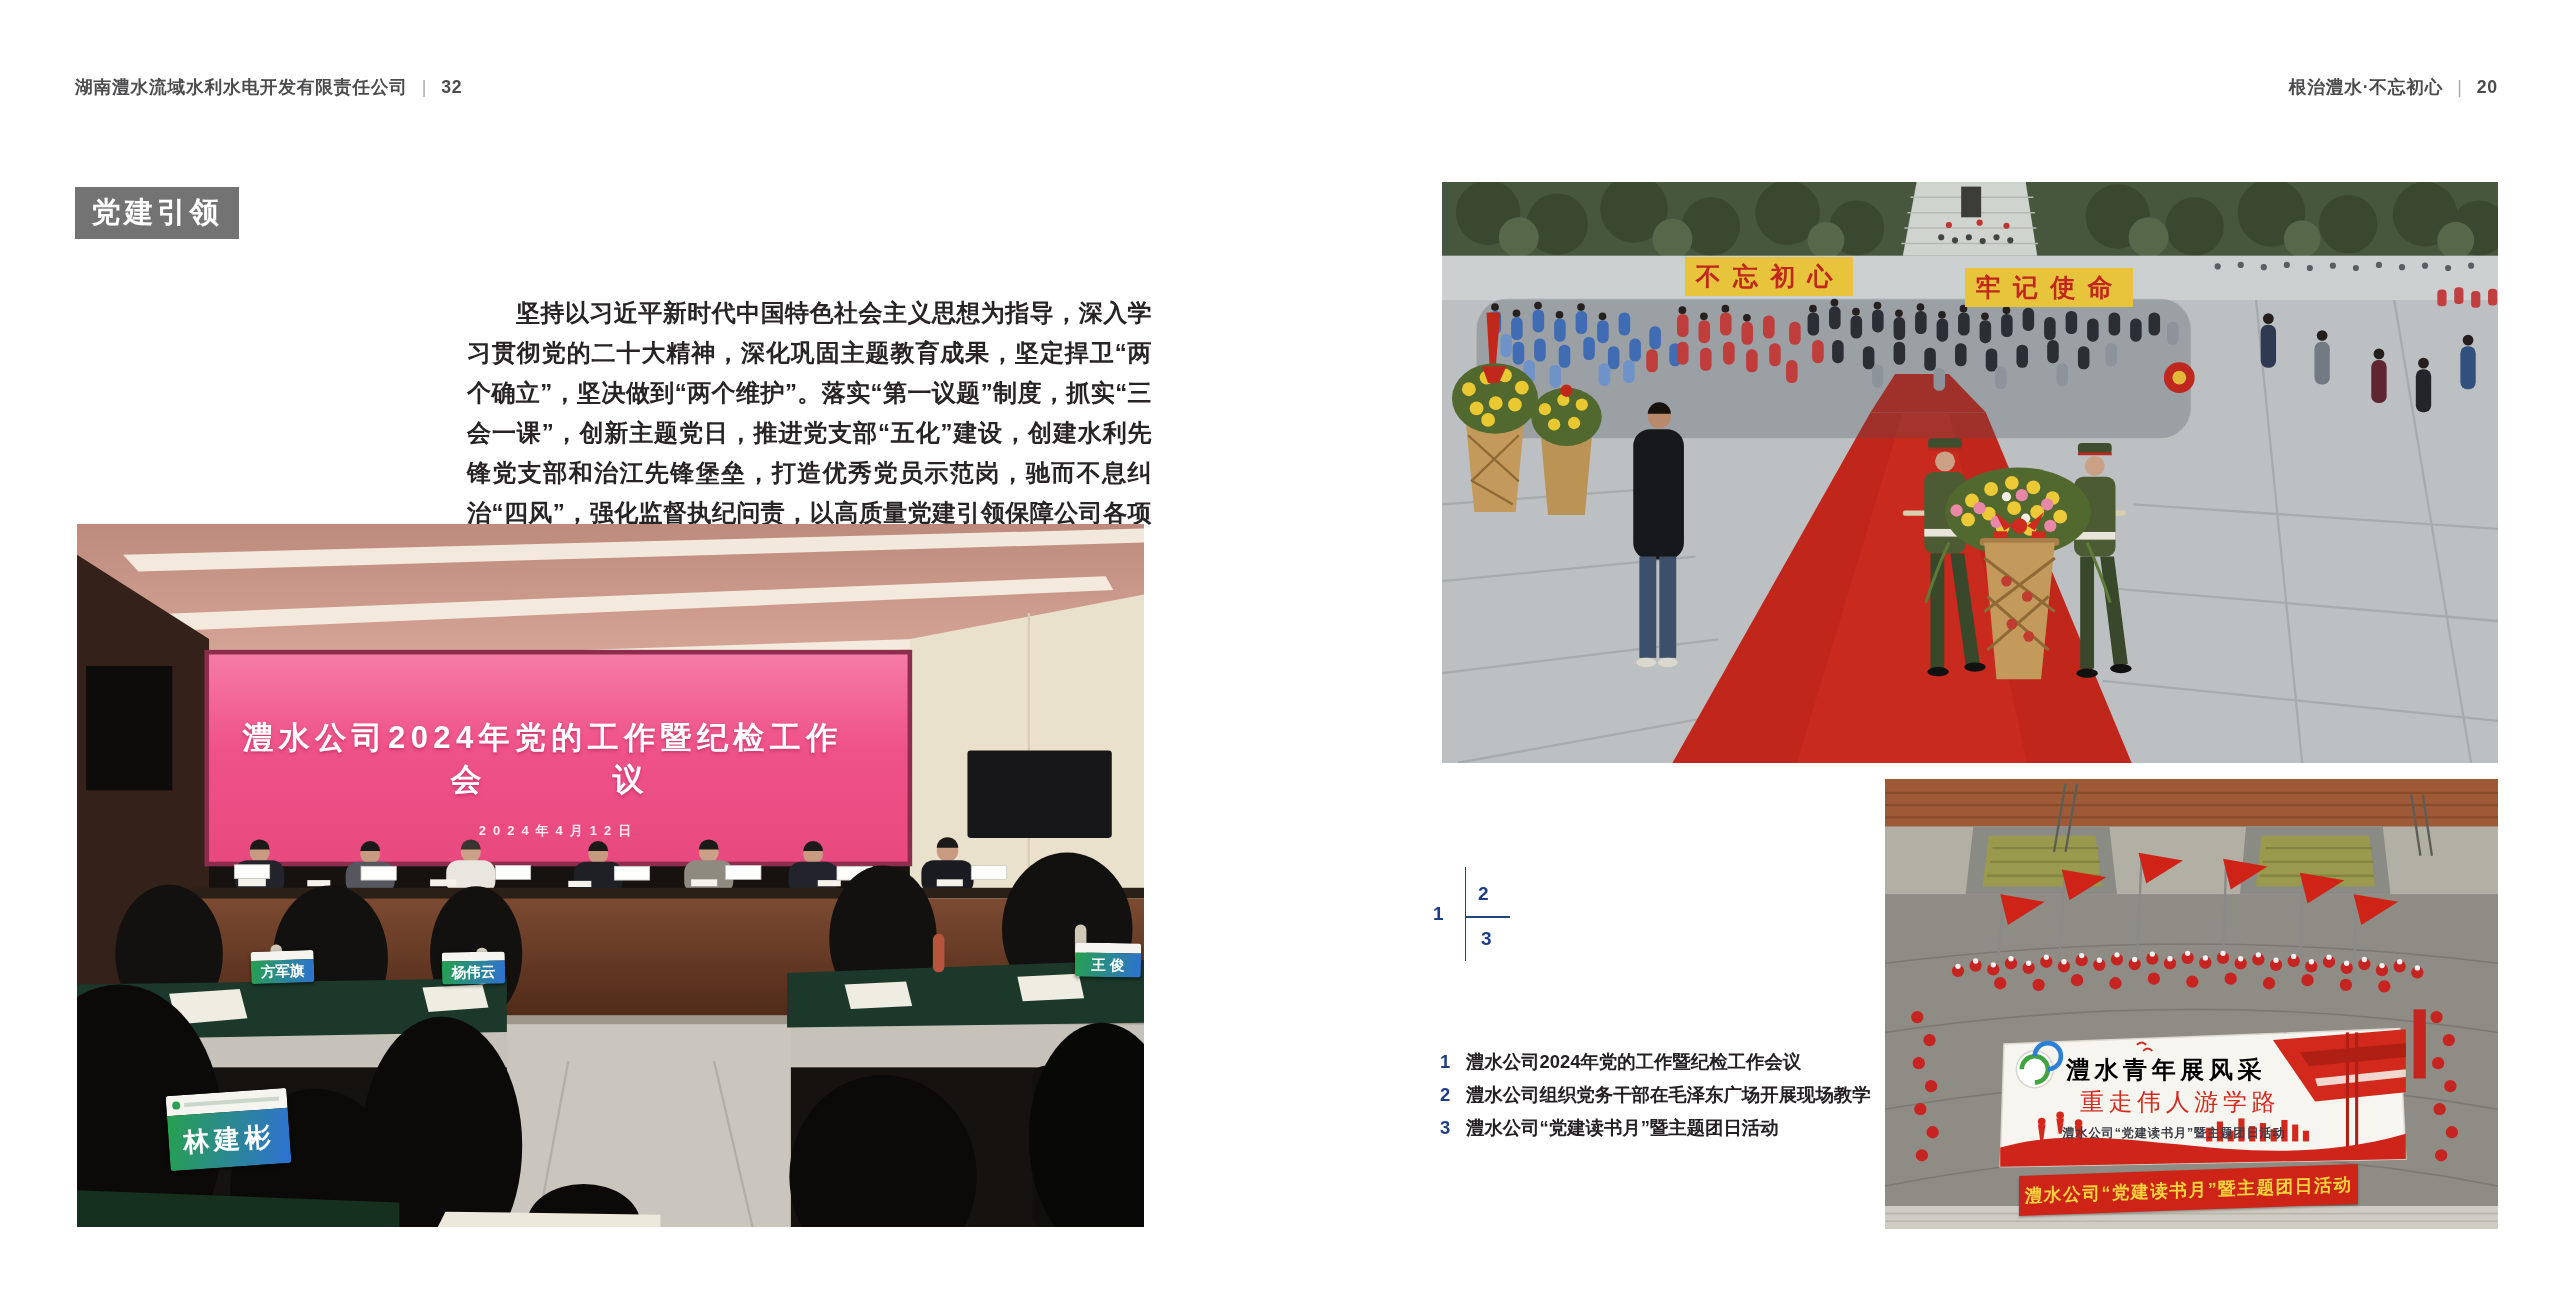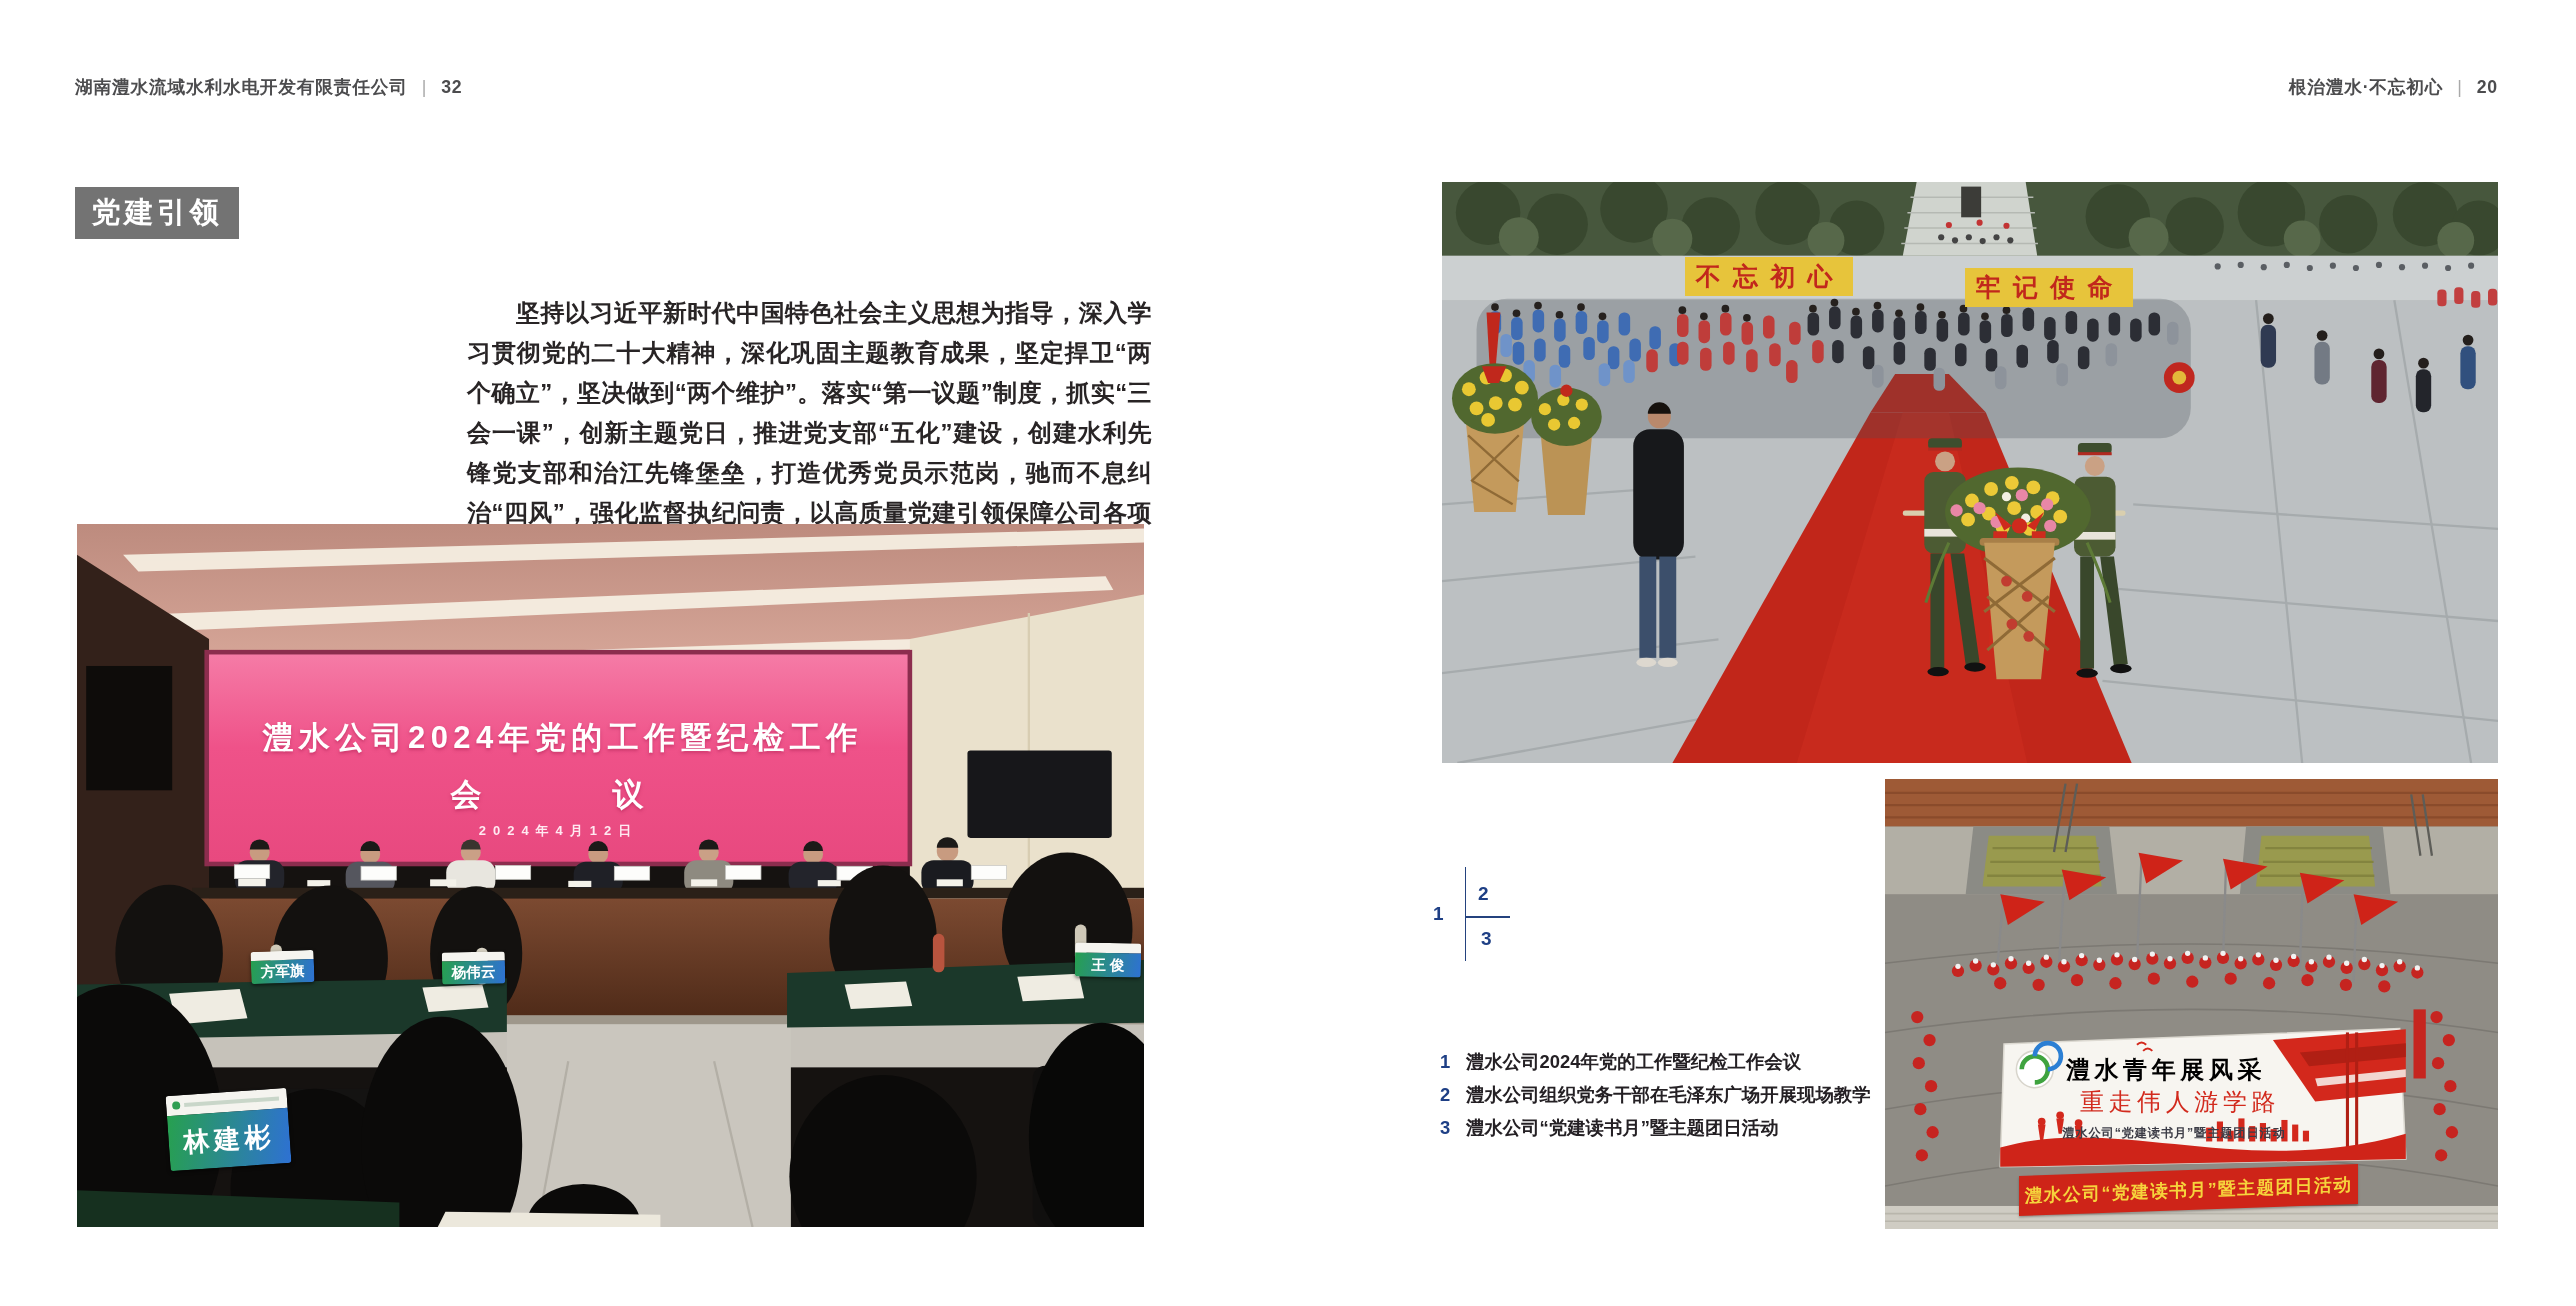--- a/index.html
+++ b/index.html
@@ -14,22 +14,22 @@
   .badge{position:absolute;left:75px;top:187px;width:164px;height:52px;background:#737373;color:#fff;
          font-size:29px;font-weight:700;letter-spacing:3.8px;display:flex;align-items:center;justify-content:center;}
   
   .bodypar{position:absolute;left:467px;top:293px;width:685px;font-size:24px;line-height:40px;font-weight:600;
            color:#28242  5;color:#282425;text-align:justify;text-indent:49px;letter-spacing:0.4px;}
   
   .photo{position:absolute;overflow:hidden;background:#777;}
   .ph-svg{position:absolute;left:0;top:0;width:100%;height:100%;display:block;}
   .ovl{position:absolute;white-space:nowrap;}
   
-  .scr1{left:136px;top:193px;width:699px;text-align:center;color:#fff;font-size:31px;font-weight:700;letter-spacing:5.4px;text-shadow:0 1.5px 3.1px rgba(170,30,80,.5);}
-  .scr2{left:132px;top:235px;width:699px;text-align:center;color:#fff;font-size:31px;font-weight:700;letter-spacing:23px;text-shadow:0 1.5px 3.1px rgba(170,30,80,.5);margin-top:15px;}
+  .scr1{left:116px;top:193px;width:699px;text-align:center;color:#fff;font-size:31px;font-weight:700;letter-spacing:5.4px;text-shadow:0 1.5px 3.1px rgba(170,30,80,.5);}
+  .scr2{left:132px;top:235px;width:699px;text-align:center;color:#fff;font-size:31px;font-weight:700;letter-spacing:23px;text-shadow:0 1.5px 3.1px rgba(170,30,80,.5);}
   .scrdate{left:132px;top:298px;width:699px;text-align:center;color:#ffe9f1;font-size:13px;font-weight:600;letter-spacing:7px;}
   
   .ncard{position:absolute;border-radius:3.1px;overflow:hidden;box-shadow:0 1.5px 3.8px rgba(0,0,0,.55);}
   .ncard .cw{background:#f5f4ef;width:100%;}
   .ncard .cg{width:100%;background:linear-gradient(100deg,#27a04f,#2e71d3);color:#fff;display:flex;align-items:center;justify-content:center;font-weight:700;}
   
   .slogan{top:75px;background:#e7c43b;color:#c1271c;font-size:25px;font-weight:700;letter-spacing:12.3px;padding:3.1px 7.7px 3.1px 10.7px;}
   
   .pidx{position:absolute;left:1433px;top:865px;width:84px;height:101px;}
   .pidx .num{position:absolute;font-size:19px;font-weight:700;color:#1e3f85;}

